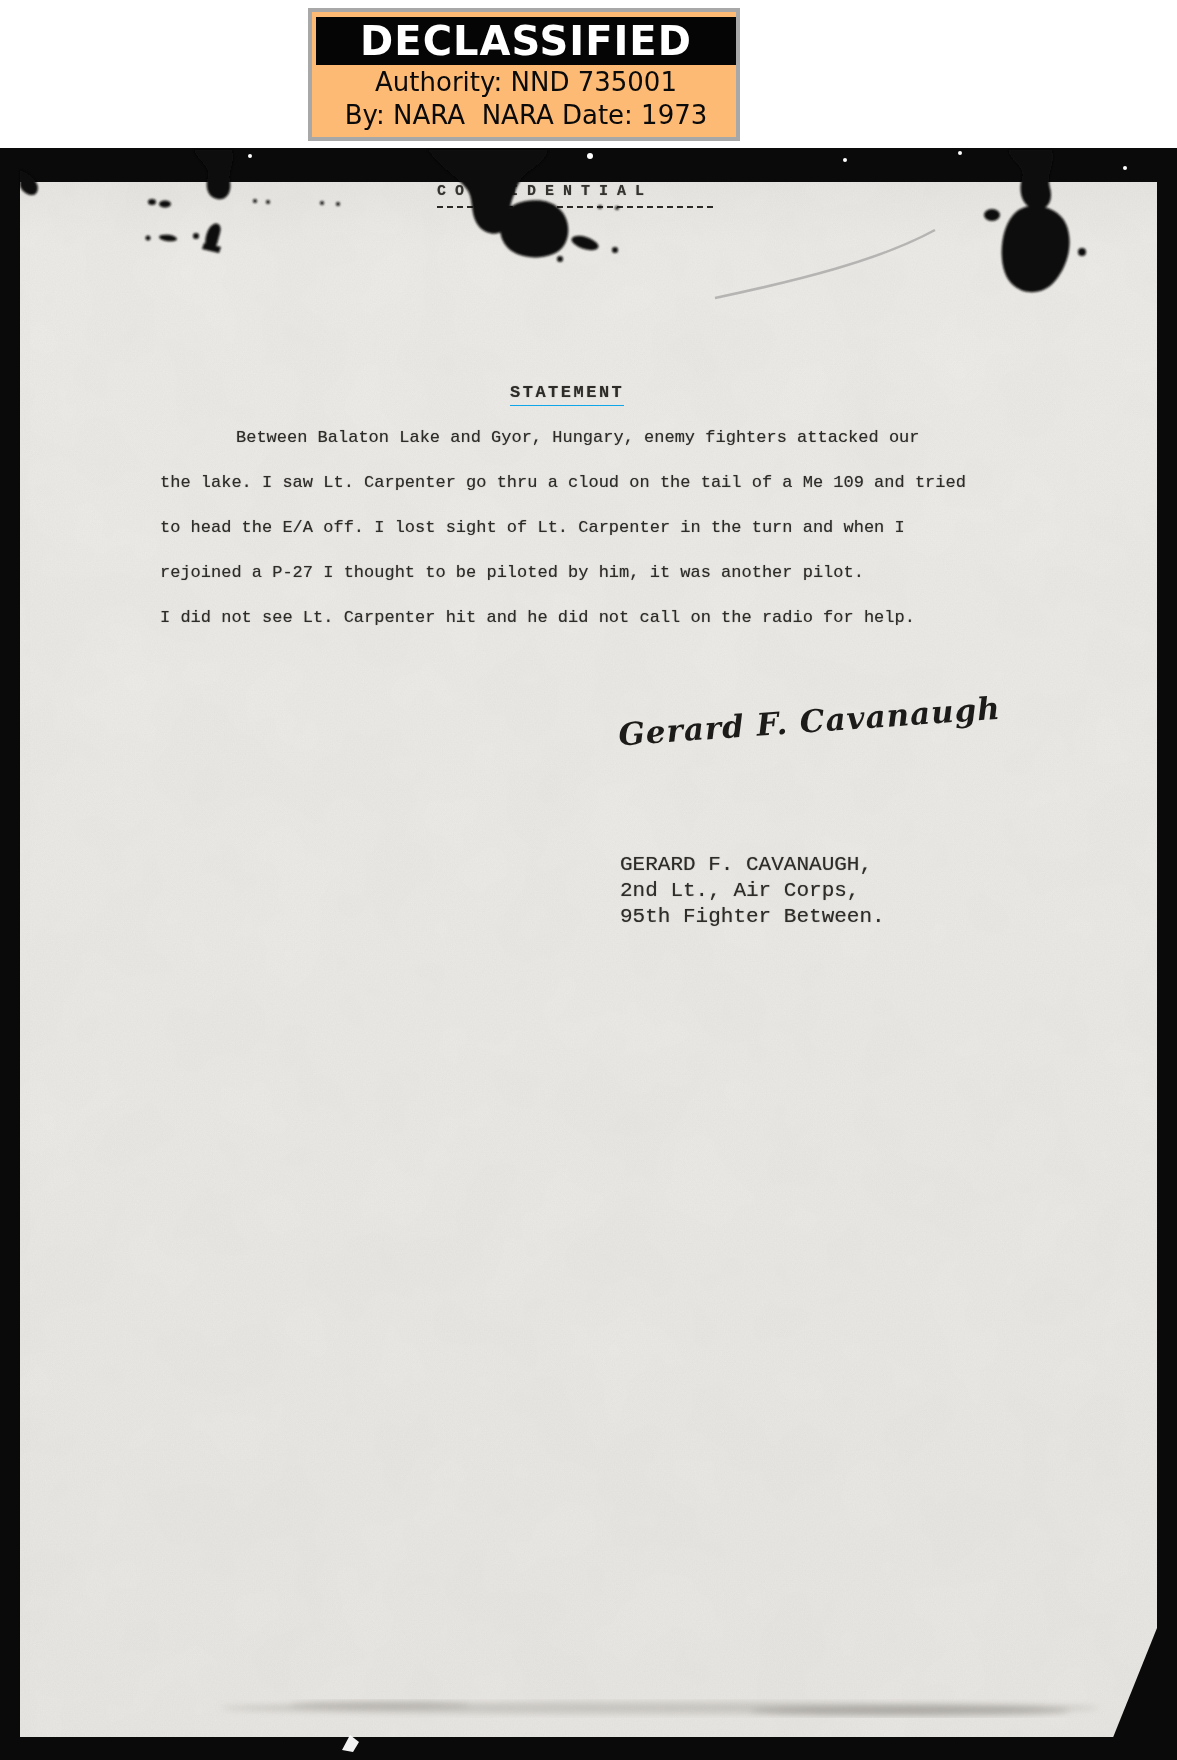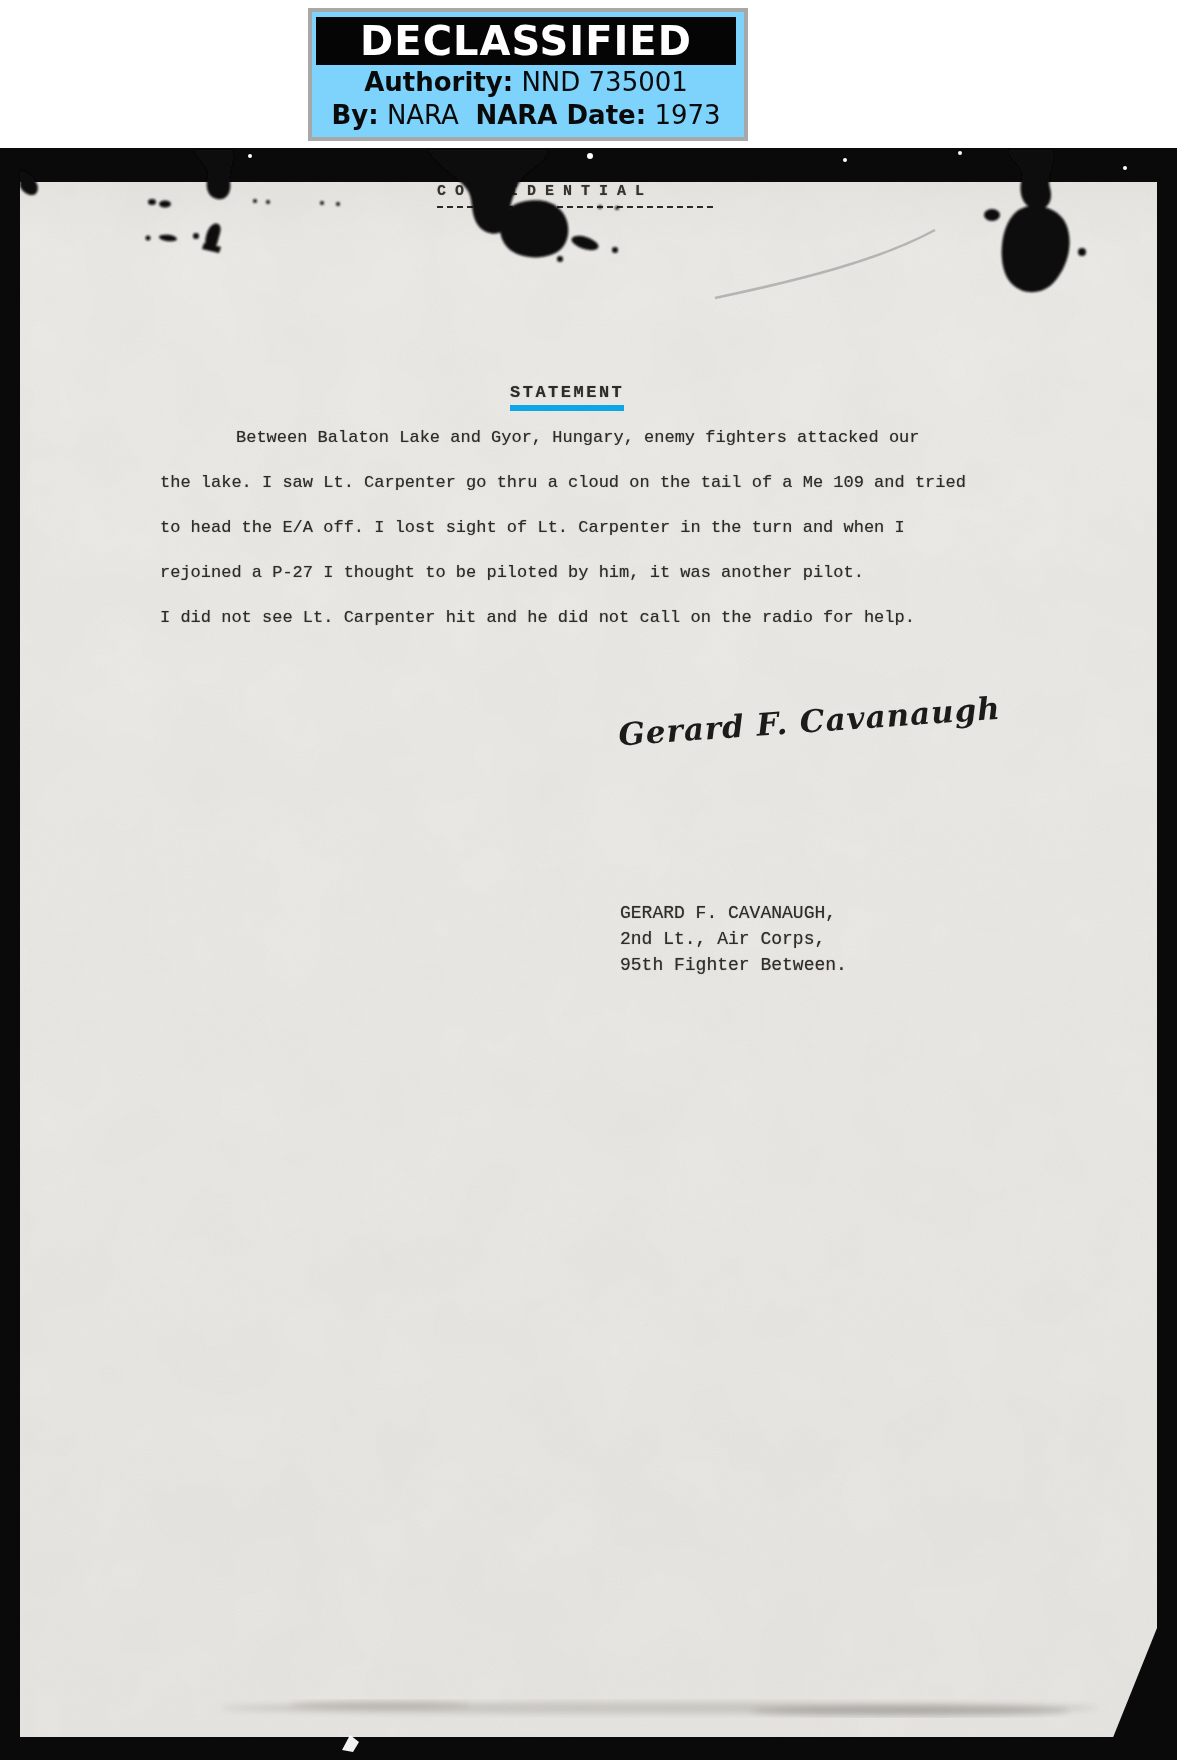--- a/index.html
+++ b/index.html
@@ -1,58 +1,58 @@
 <!DOCTYPE html>
 <html><head>
 <meta charset="utf-8">
 <style>
   html,body{margin:0;padding:0;background:#ffffff;}
   .canvas{position:relative;width:1177px;height:1760px;background:#ffffff;overflow:hidden;
           font-family:"Liberation Sans",sans-serif;}
 
   
-  .stamp{position:absolute;left:308px;top:8px;width:420px;background:#7dd3fc;
-         border:4px solid #a8a8a8;padding:5px 8px 6px 4px;text-align:center;z-index:30;}
+  .stamp{position:absolute;left:308px;top:8px;width:420px;background:#fdba74;
+         border:4px solid #a8a8a8;padding:5px 0 6px 4px;text-align:center;z-index:30;}
   .stamp-bar{background:#050505;color:#ffffff;font-family:"DejaVu Sans",sans-serif;
              font-weight:700;font-size:40px;line-height:48px;letter-spacing:1px;}
   .stamp-line{font-family:"DejaVu Sans",sans-serif;font-size:26px;line-height:31px;
               color:#0a0a0a;margin-top:2px;white-space:nowrap;}
-  .stamp-line b{font-weight:700;}
+  .stamp-line b{font-weight:400;}
 
   
   .page{position:absolute;left:0;top:148px;width:1177px;height:1612px;
         background:linear-gradient(#e6e4e0,#efedE9 6%,#edebe7 55%,#eae8e4);}
 
   .scan-artifacts{position:absolute;left:0;top:0;width:1177px;height:1760px;
                   z-index:20;pointer-events:none;}
 
   
   .typew{font-family:"Liberation Mono","DejaVu Sans Mono",monospace;color:#2e2c29;
          text-shadow:0 0 1px rgba(46,44,41,.55);}
 
   .classification{position:absolute;left:437px;top:183px;width:276px;
                   font-size:15px;font-weight:700;letter-spacing:9px;
                   color:#34322e;border-bottom:2px dashed #2c2a27;
                   padding-bottom:6px;z-index:5;}
 
   .doc-title{position:absolute;left:510px;top:383px;font-size:17px;font-weight:700;
-             letter-spacing:2.5px;border-bottom:6px solid #0ea5e9;
+             letter-spacing:2.5px;border-bottom:1px solid #0ea5e9;
              padding-bottom:3px;z-index:5;}
 
   .statement{position:absolute;left:160px;top:415px;width:940px;font-size:17px;
              line-height:45px;z-index:5;}
   .statement .line{white-space:nowrap;}
   .statement .line.first{text-indent:76px;}
 
   .sig-script{position:absolute;left:618px;top:706px;width:300px;
               font-family:"DejaVu Serif",serif;font-style:italic;font-weight:600;
               font-size:31px;color:#1c1b19;transform:rotate(-4deg);
               letter-spacing:1px;white-space:nowrap;z-index:5;}
 
-  .sig-block{position:absolute;left:620px;top:900px;font-size:18px;line-height:26px;z-index:5;}
+  .sig-block{position:absolute;left:620px;top:852px;font-size:21px;line-height:26px;z-index:5;}
   .sig-block div{white-space:nowrap;}
 </style>
 </head>
 <body>
 
 <div class="canvas">
 
   <div class="page">
 
     <svg width="1177" height="1612" style="position:absolute;left:0;top:0;">

